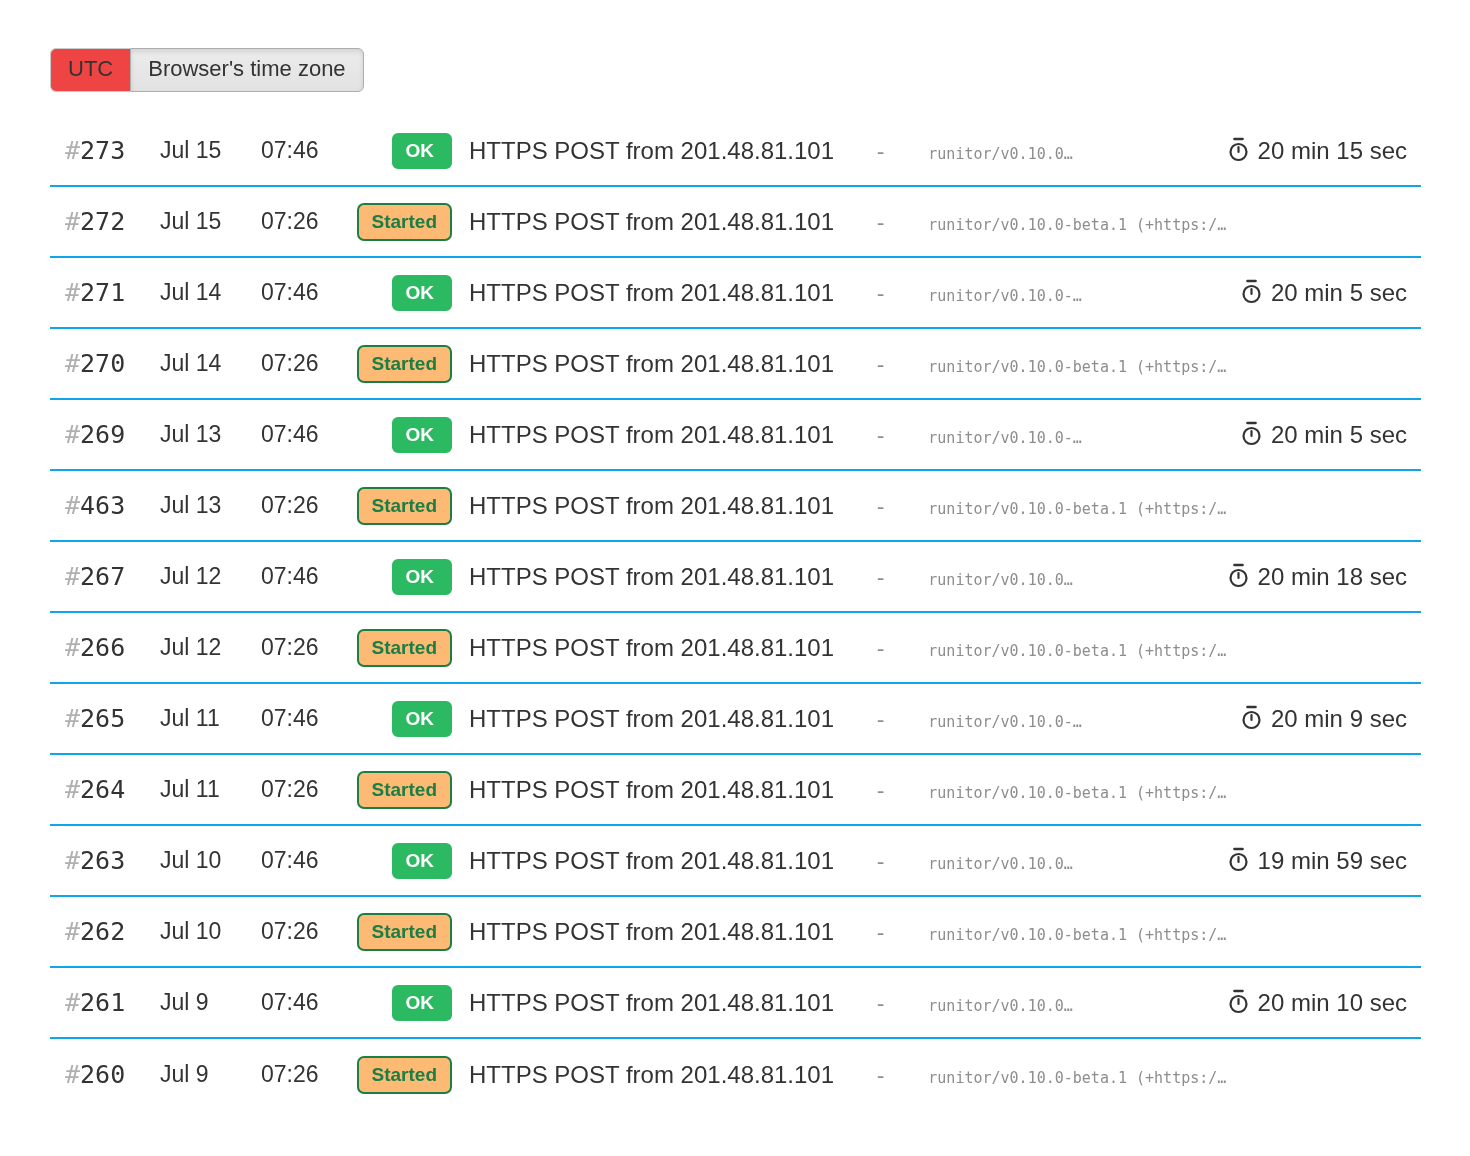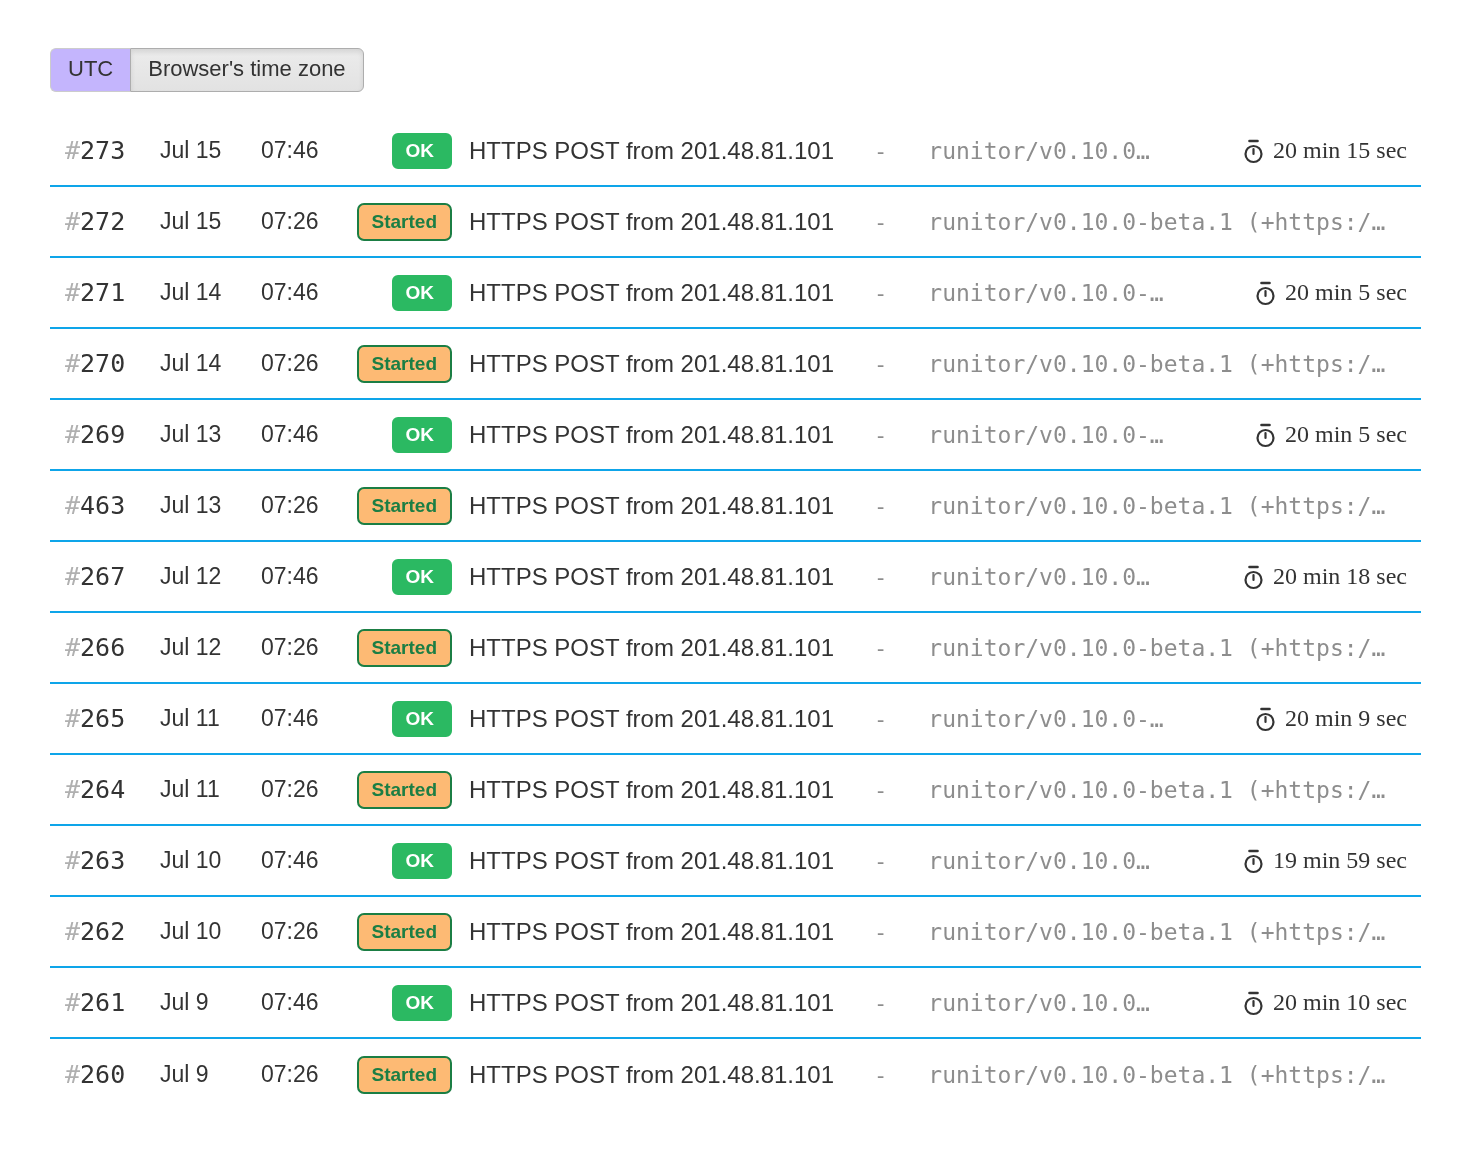--- a/index.html
+++ b/index.html
@@ -36,21 +36,21 @@
     font-size: 22px;
     color: #9b9b9b;
     margin-left: 13px;
     font-weight: 400;
   }
   .tz-toggle { display: flex; }
   .tz-btn {
     font-family: "Liberation Sans", sans-serif;
     font-size: 22px;
     color: #333333;
-    background: #c4b5fd;
+    background: #ef4444;
     border: 1px solid #cccccc;
     padding: 7px 17px 8px 17px;
     cursor: pointer;
     line-height: 1.2;
   }
   .tz-btn:first-child {
     border-radius: 6px 0 0 6px;
     border-right: none;
   }
   .tz-btn:last-child { border-radius: 0 6px 6px 0; }
@@ -137,35 +137,34 @@
     gap: 24px;
   }
   .event-sep {
     font-family: "DejaVu Sans Mono", monospace;
     font-size: 22px;
     color: #8d8d8d;
     margin: 0 17px 0 16px;
   }
   .event-agent {
     font-family: "DejaVu Sans Mono", monospace;
-    font-size: 23px;
+    font-size: 15px;
     color: #8d8d8d;
     overflow: hidden;
     white-space: nowrap;
   }
 
   .c-duration {
     margin-left: auto;
     padding-left: 24px;
     display: flex;
-    align-items: flex-end;
+    align-items: flex-start;
     white-space: nowrap;
     font-size: 24px;
     color: #333333;
-    font-family: Liberation Serif, serif;
   }
   .stopwatch-icon { margin-right: 8px; display: inline-block; }
 </style>
 </head>
 <body>
 
 <div class="page">
 
   <div class="header">
     <div class="tz-toggle">

